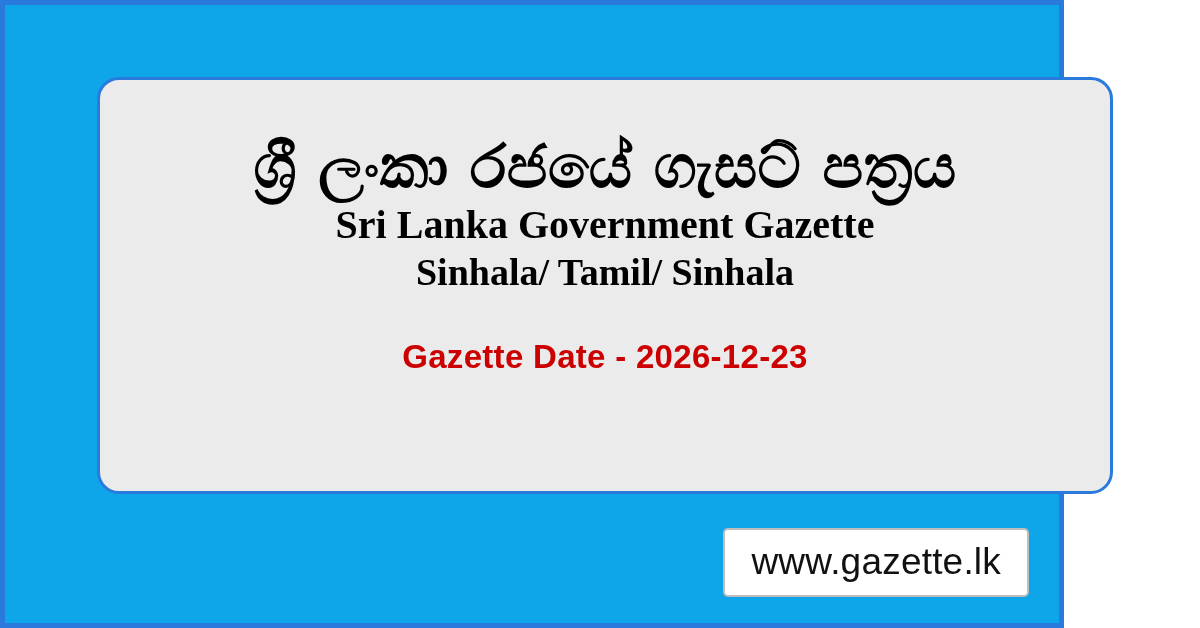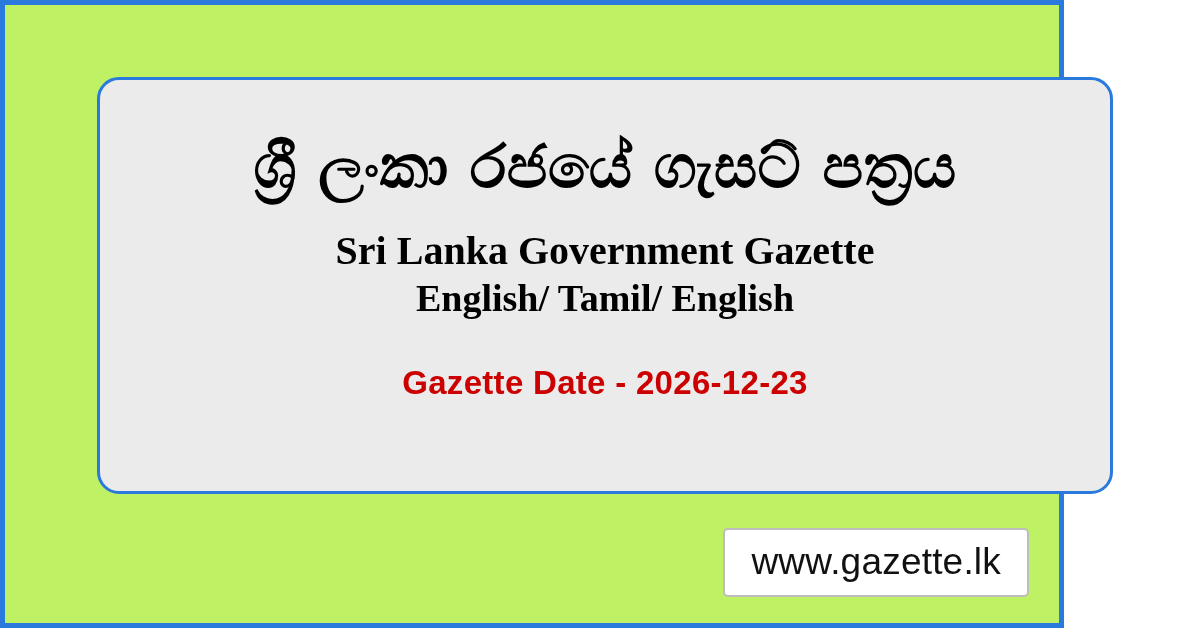--- a/index.html
+++ b/index.html
@@ -12,21 +12,21 @@
     background: #ffffff;
     font-family: "Liberation Sans", sans-serif;
     overflow: hidden;
   }
   .poster {
     position: relative;
     width: 1064px;
     height: 628px;
     box-sizing: border-box;
     border: 5px solid #2a7ade;
-    background: #bef264;
+    background: #0ea5e9;
     padding-left: 48px;
   }
   .inner-card {
     position: absolute;
     left: 92px;
     top: 72px;
     width: 1016px;
     height: 417px;
     box-sizing: border-box;
     background: #ebebeb;
@@ -42,21 +42,20 @@
     font-family: "DejaVu Sans", sans-serif;
     font-size: 60px;
     font-weight: bold;
     color: #000000;
     line-height: 1.15;
     letter-spacing: 0.5px;
     text-align: center;
     white-space: nowrap;
   }
   .title-english {
-    margin-top: 26px;
     font-family: "Liberation Serif", serif;
     font-size: 40px;
     font-weight: bold;
     color: #000000;
     text-align: center;
     line-height: 1.18;
     white-space: nowrap;
   }
   .title-languages {
     margin-top: 2px;
@@ -95,19 +94,19 @@
   }
 </style>
 </head>
 <body>
 
 <div class="poster">
 
   <div class="inner-card">
     <div class="title-sinhala">ශ්‍රී ලංකා රජයේ ගැසට් පත්‍රය</div>
     <div class="title-english">Sri Lanka Government Gazette</div>
-    <div class="title-languages">English/ Tamil/ English</div>
+    <div class="title-languages">Sinhala/ Tamil/ Sinhala</div>
     <div class="gazette-date">Gazette Date - 2026-12-23</div>
   </div>
 
   <div class="website-badge">www.gazette.lk</div>
 
 </div>
 
 </body></html>

